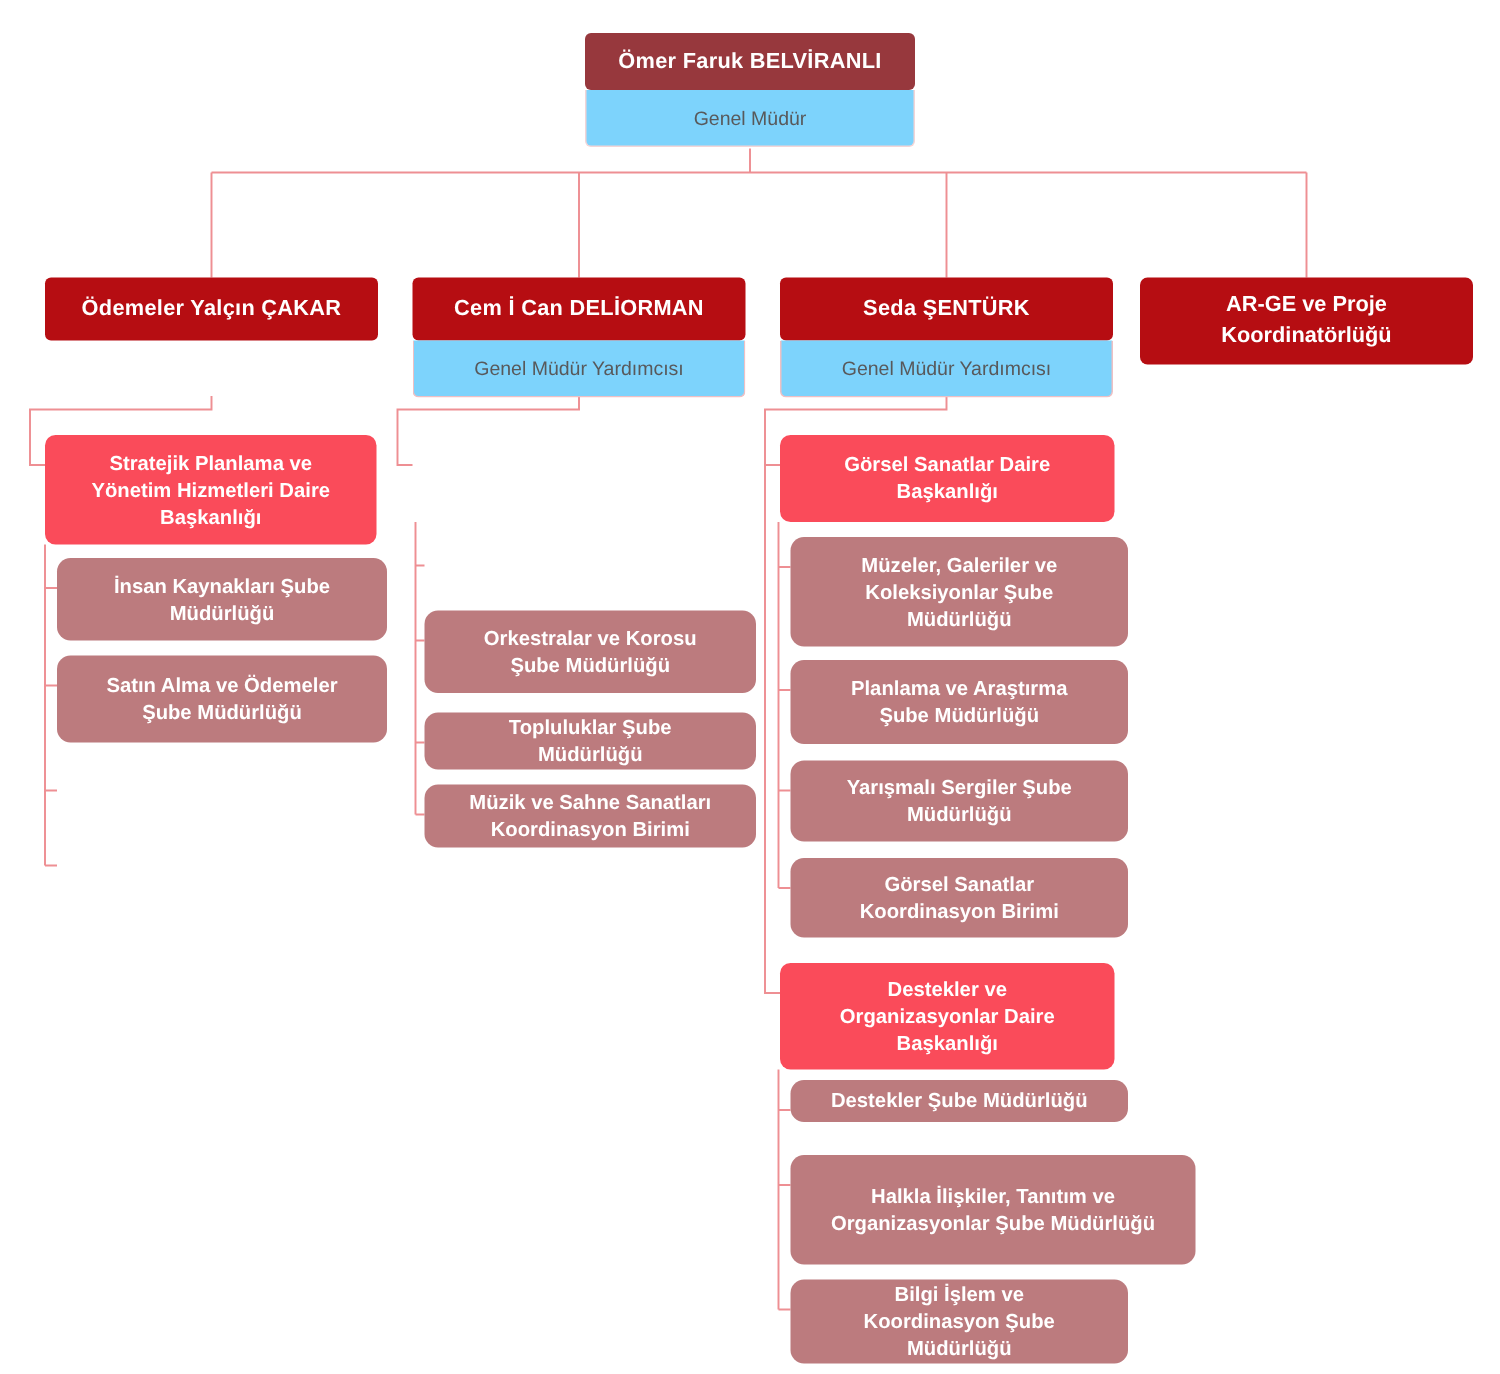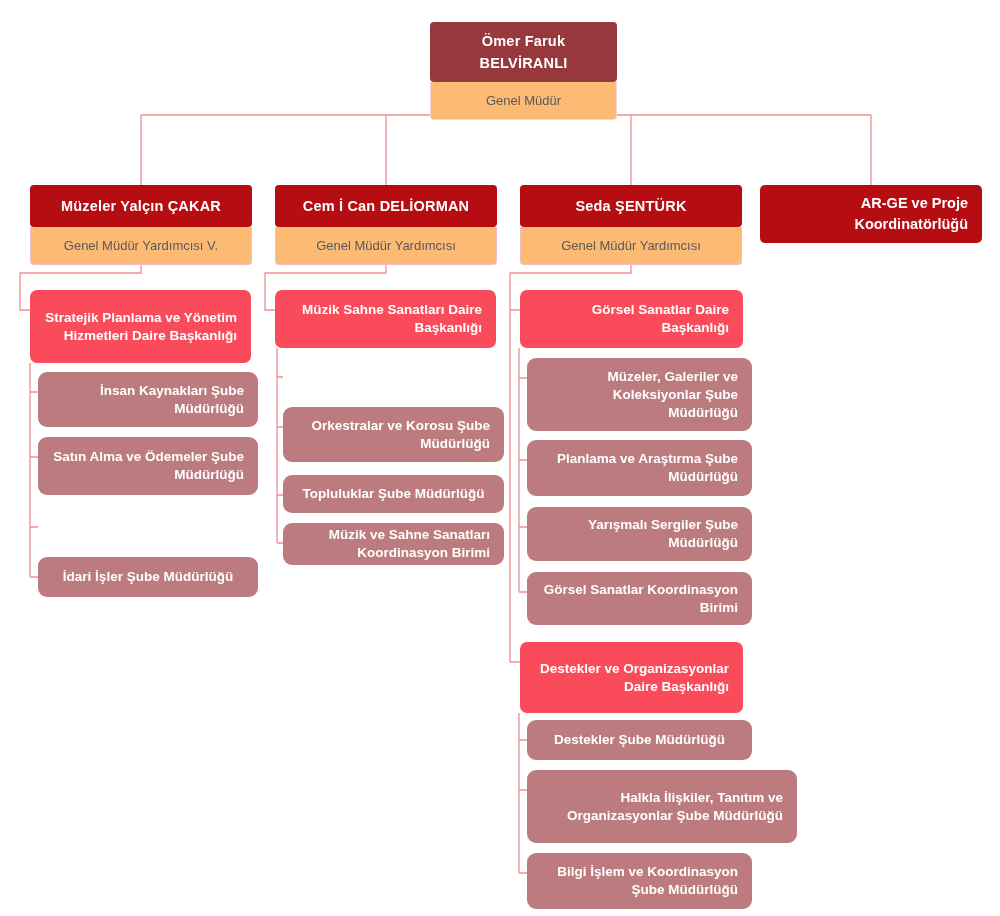--- a/index.html
+++ b/index.html
@@ -10,30 +10,30 @@
   svg.connectors { position:absolute; left:0; top:0; pointer-events:none; }
 
   .node { position:absolute; }
   .node .hdr {
     color:#ffffff; font-weight:700; text-align:center;
     border-radius:4px; letter-spacing:.2px;
   }
   .node.root-node .hdr { background:#97383d; font-size:14.5px; line-height:22px; padding:8px 6px; }
   .node.exec .hdr { background:#b60d12; font-size:14.5px; line-height:22px; padding:10px 6px; }
   .node .body {
-    background:#fdba74; border:1px solid #eec0c4; border-top:none;
+    background:#7dd3fc; border:1px solid #eec0c4; border-top:none;
     color:#58595b; font-size:13px; line-height:17px; text-align:center;
     padding:10px 6px; border-radius:0 0 4px 4px;
   }
   .node.root-node .body { border:1px solid #f3d5d7; border-top:none; }
 
   .leafbox {
     position:absolute; display:flex; align-items:center; justify-content:center;
-    color:#ffffff; font-weight:700; text-align:right;
-    font-size:13.5px; line-height:18px; padding:4px 14px;
+    color:#ffffff; font-weight:700; text-align:center;
+    font-size:13.5px; line-height:18px; padding:4px 24px;
   }
   .dept { background:#fa4b5a; border-radius:7px; }
   .unit { background:#bc7b7e; border-radius:9px; }
   .single { background:#b60d12; border-radius:5px; font-size:14.5px; line-height:21px; }
 </style>
 </head>
 <body>
 
 <div class="canvas">
 
@@ -47,56 +47,53 @@
 
       <path d="M386 264 V273 H265 V310 H275"></path>
       <path d="M277 348 V543 M277 377 H283 M277 427 H283 M277 495 H283 M277 543 H283"></path>
 
       <path d="M631 264 V273 H510 V310 H520 M510 310 V662 H520"></path>
       <path d="M519 348 V592 M519 378 H527 M519 460 H527 M519 527 H527 M519 592 H527"></path>
       <path d="M519 713 V873 M519 740 H527 M519 790 H527 M519 873 H527"></path>
     </g>
   </svg>
 
-  <div class="node root-node" style="left:390px; top:22px; width:187px;margin-left:40px;">
+  <div class="node root-node" style="left:390px; top:22px; width:220px;">
     <div class="hdr">Ömer Faruk BELVİRANLI</div>
     <div class="body">Genel Müdür</div>
   </div>
 
   <div class="node exec" style="left:30px; top:185px; width:222px;">
-    <div class="hdr">Müzeler Yalçın ÇAKAR</div>
-    <div class="body">Genel Müdür Yardımcısı V.</div>
+    <div class="hdr">Ödemeler Yalçın ÇAKAR</div>
   </div>
 
   <div class="node exec" style="left:275px; top:185px; width:222px;">
     <div class="hdr">Cem İ Can DELİORMAN</div>
     <div class="body">Genel Müdür Yardımcısı</div>
   </div>
 
   <div class="node exec" style="left:520px; top:185px; width:222px;">
     <div class="hdr">Seda ŞENTÜRK</div>
     <div class="body">Genel Müdür Yardımcısı</div>
   </div>
 
   <div class="leafbox single" style="left:760px; top:185px; width:222px; height:58px;">AR-GE ve Proje Koordinatörlüğü</div>
 
   <div class="leafbox dept" style="left:30px; top:290px; width:221px; height:73px;">Stratejik Planlama ve Yönetim Hizmetleri Daire Başkanlığı</div>
   <div class="leafbox unit" style="left:38px; top:372px; width:220px; height:55px;">İnsan Kaynakları Şube Müdürlüğü</div>
   <div class="leafbox unit" style="left:38px; top:437px; width:220px; height:58px;">Satın Alma ve Ödemeler Şube Müdürlüğü</div>
-  <div class="leafbox unit" style="left:38px; top:557px; width:220px; height:40px;">İdari İşler Şube Müdürlüğü</div>
 
-  <div class="leafbox dept" style="left:275px; top:290px; width:221px; height:58px;">Müzik Sahne Sanatları Daire Başkanlığı</div>
   <div class="leafbox unit" style="left:283px; top:407px; width:221px; height:55px;">Orkestralar ve Korosu Şube Müdürlüğü</div>
   <div class="leafbox unit" style="left:283px; top:475px; width:221px; height:38px;">Topluluklar Şube Müdürlüğü</div>
   <div class="leafbox unit" style="left:283px; top:523px; width:221px; height:42px;">Müzik ve Sahne Sanatları Koordinasyon Birimi</div>
 
   <div class="leafbox dept" style="left:520px; top:290px; width:223px; height:58px;">Görsel Sanatlar Daire Başkanlığı</div>
   <div class="leafbox unit" style="left:527px; top:358px; width:225px; height:73px;">Müzeler, Galeriler ve Koleksiyonlar Şube Müdürlüğü</div>
   <div class="leafbox unit" style="left:527px; top:440px; width:225px; height:56px;">Planlama ve Araştırma Şube Müdürlüğü</div>
   <div class="leafbox unit" style="left:527px; top:507px; width:225px; height:54px;">Yarışmalı Sergiler Şube Müdürlüğü</div>
   <div class="leafbox unit" style="left:527px; top:572px; width:225px; height:53px;">Görsel Sanatlar Koordinasyon Birimi</div>
 
   <div class="leafbox dept" style="left:520px; top:642px; width:223px; height:71px;">Destekler ve Organizasyonlar Daire Başkanlığı</div>
-  <div class="leafbox unit" style="left:527px; top:720px; width:225px; height:40px;">Destekler Şube Müdürlüğü</div>
+  <div class="leafbox unit" style="left:527px; top:720px; width:225px; height:28px;">Destekler Şube Müdürlüğü</div>
   <div class="leafbox unit" style="left:527px; top:770px; width:270px; height:73px;">Halkla İlişkiler, Tanıtım ve Organizasyonlar Şube Müdürlüğü</div>
   <div class="leafbox unit" style="left:527px; top:853px; width:225px; height:56px;">Bilgi İşlem ve Koordinasyon Şube Müdürlüğü</div>
 
 </div>
 
 </body></html>

